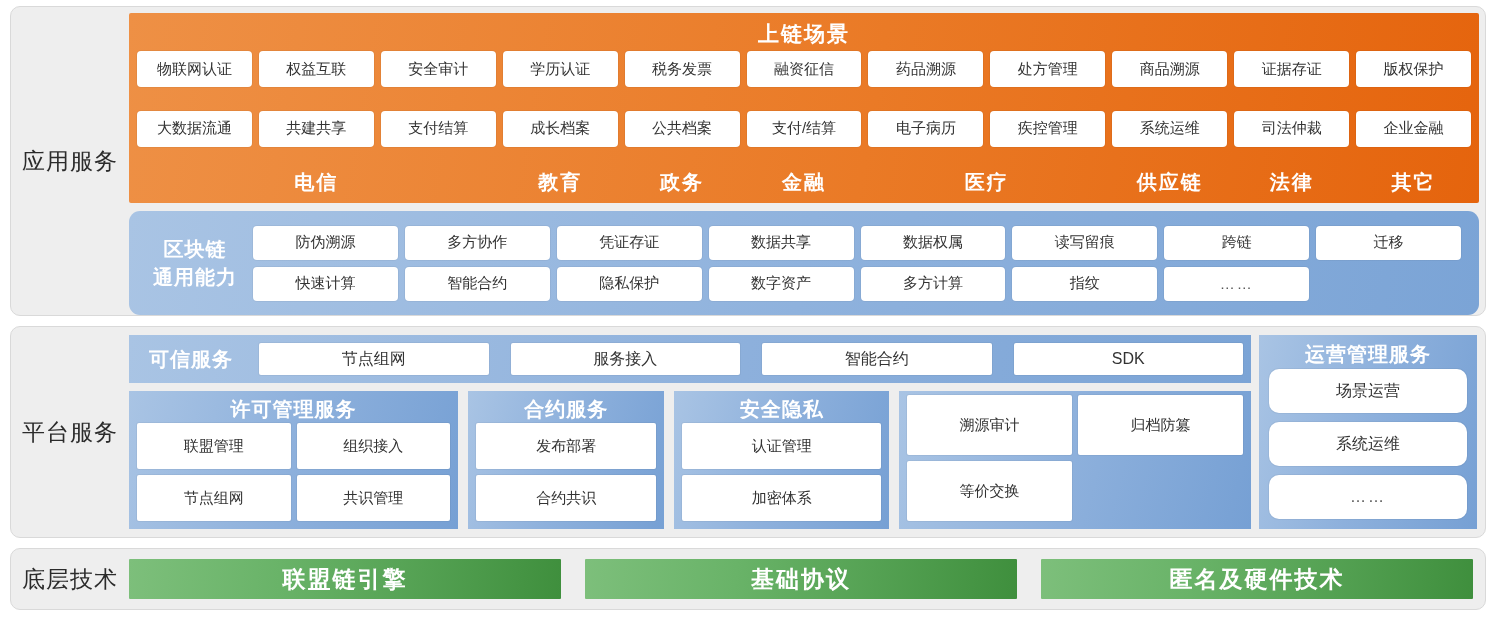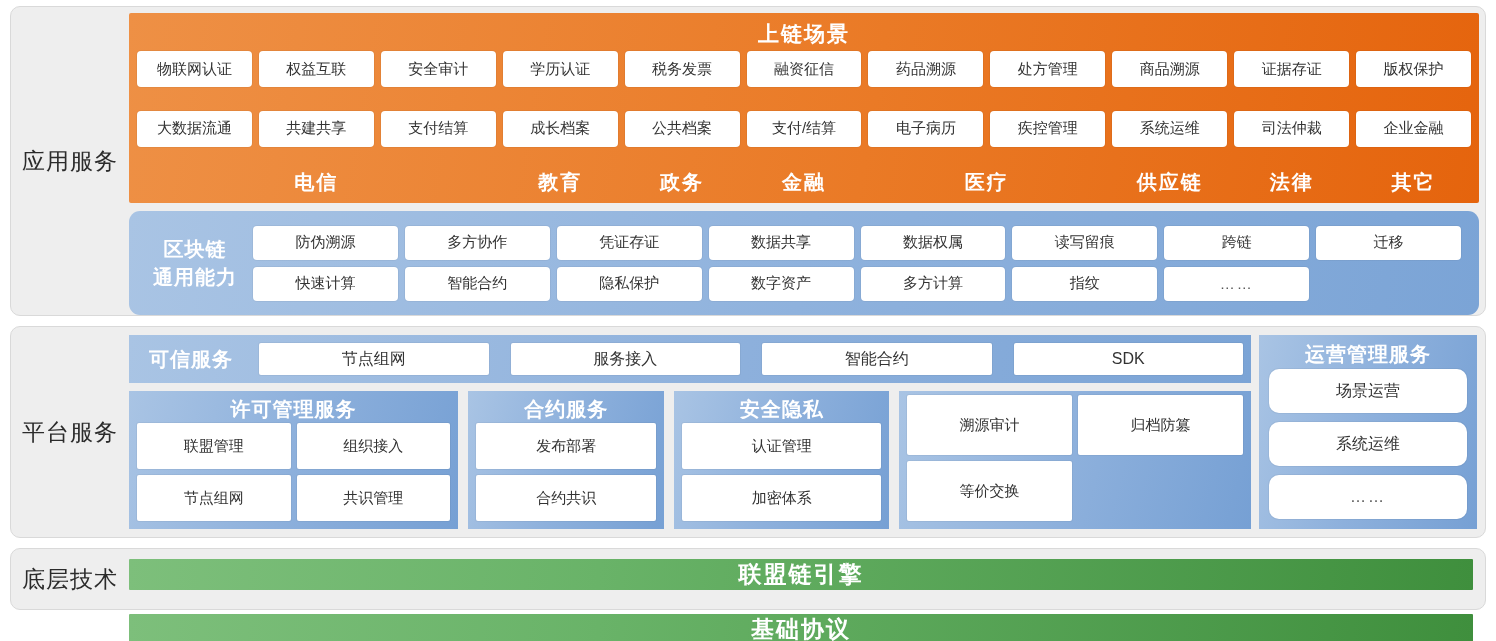--- a/index.html
+++ b/index.html
@@ -186,21 +186,21 @@
   .ops-title{
     text-align:center;color:#ffffff;
     font-size:20px;font-weight:bold;letter-spacing:1px;line-height:30px;
   }
   .ops-tiles{flex:1;display:flex;flex-direction:column;gap:9px;}
   .ops-tiles .tile{flex:1;font-size:16px;border-radius:10px;}
 
   
   #tech-panel{height:62px;}
   #tech-panel .panel-body{
-    flex-direction:column;gap:24px;
+    flex-direction:row;gap:24px;
     padding:10px 12px 10px 0;
   }
   .tech-box{
     flex:1;
     background:linear-gradient(95deg,#7dbf7b 0%,#69b368 35%,#3f8f3d 100%);
     display:flex;align-items:center;justify-content:center;
     color:#ffffff;font-size:23px;font-weight:bold;letter-spacing:2px;
     border-radius:1px;
   }
   .dots{letter-spacing:2px;color:#555;}

